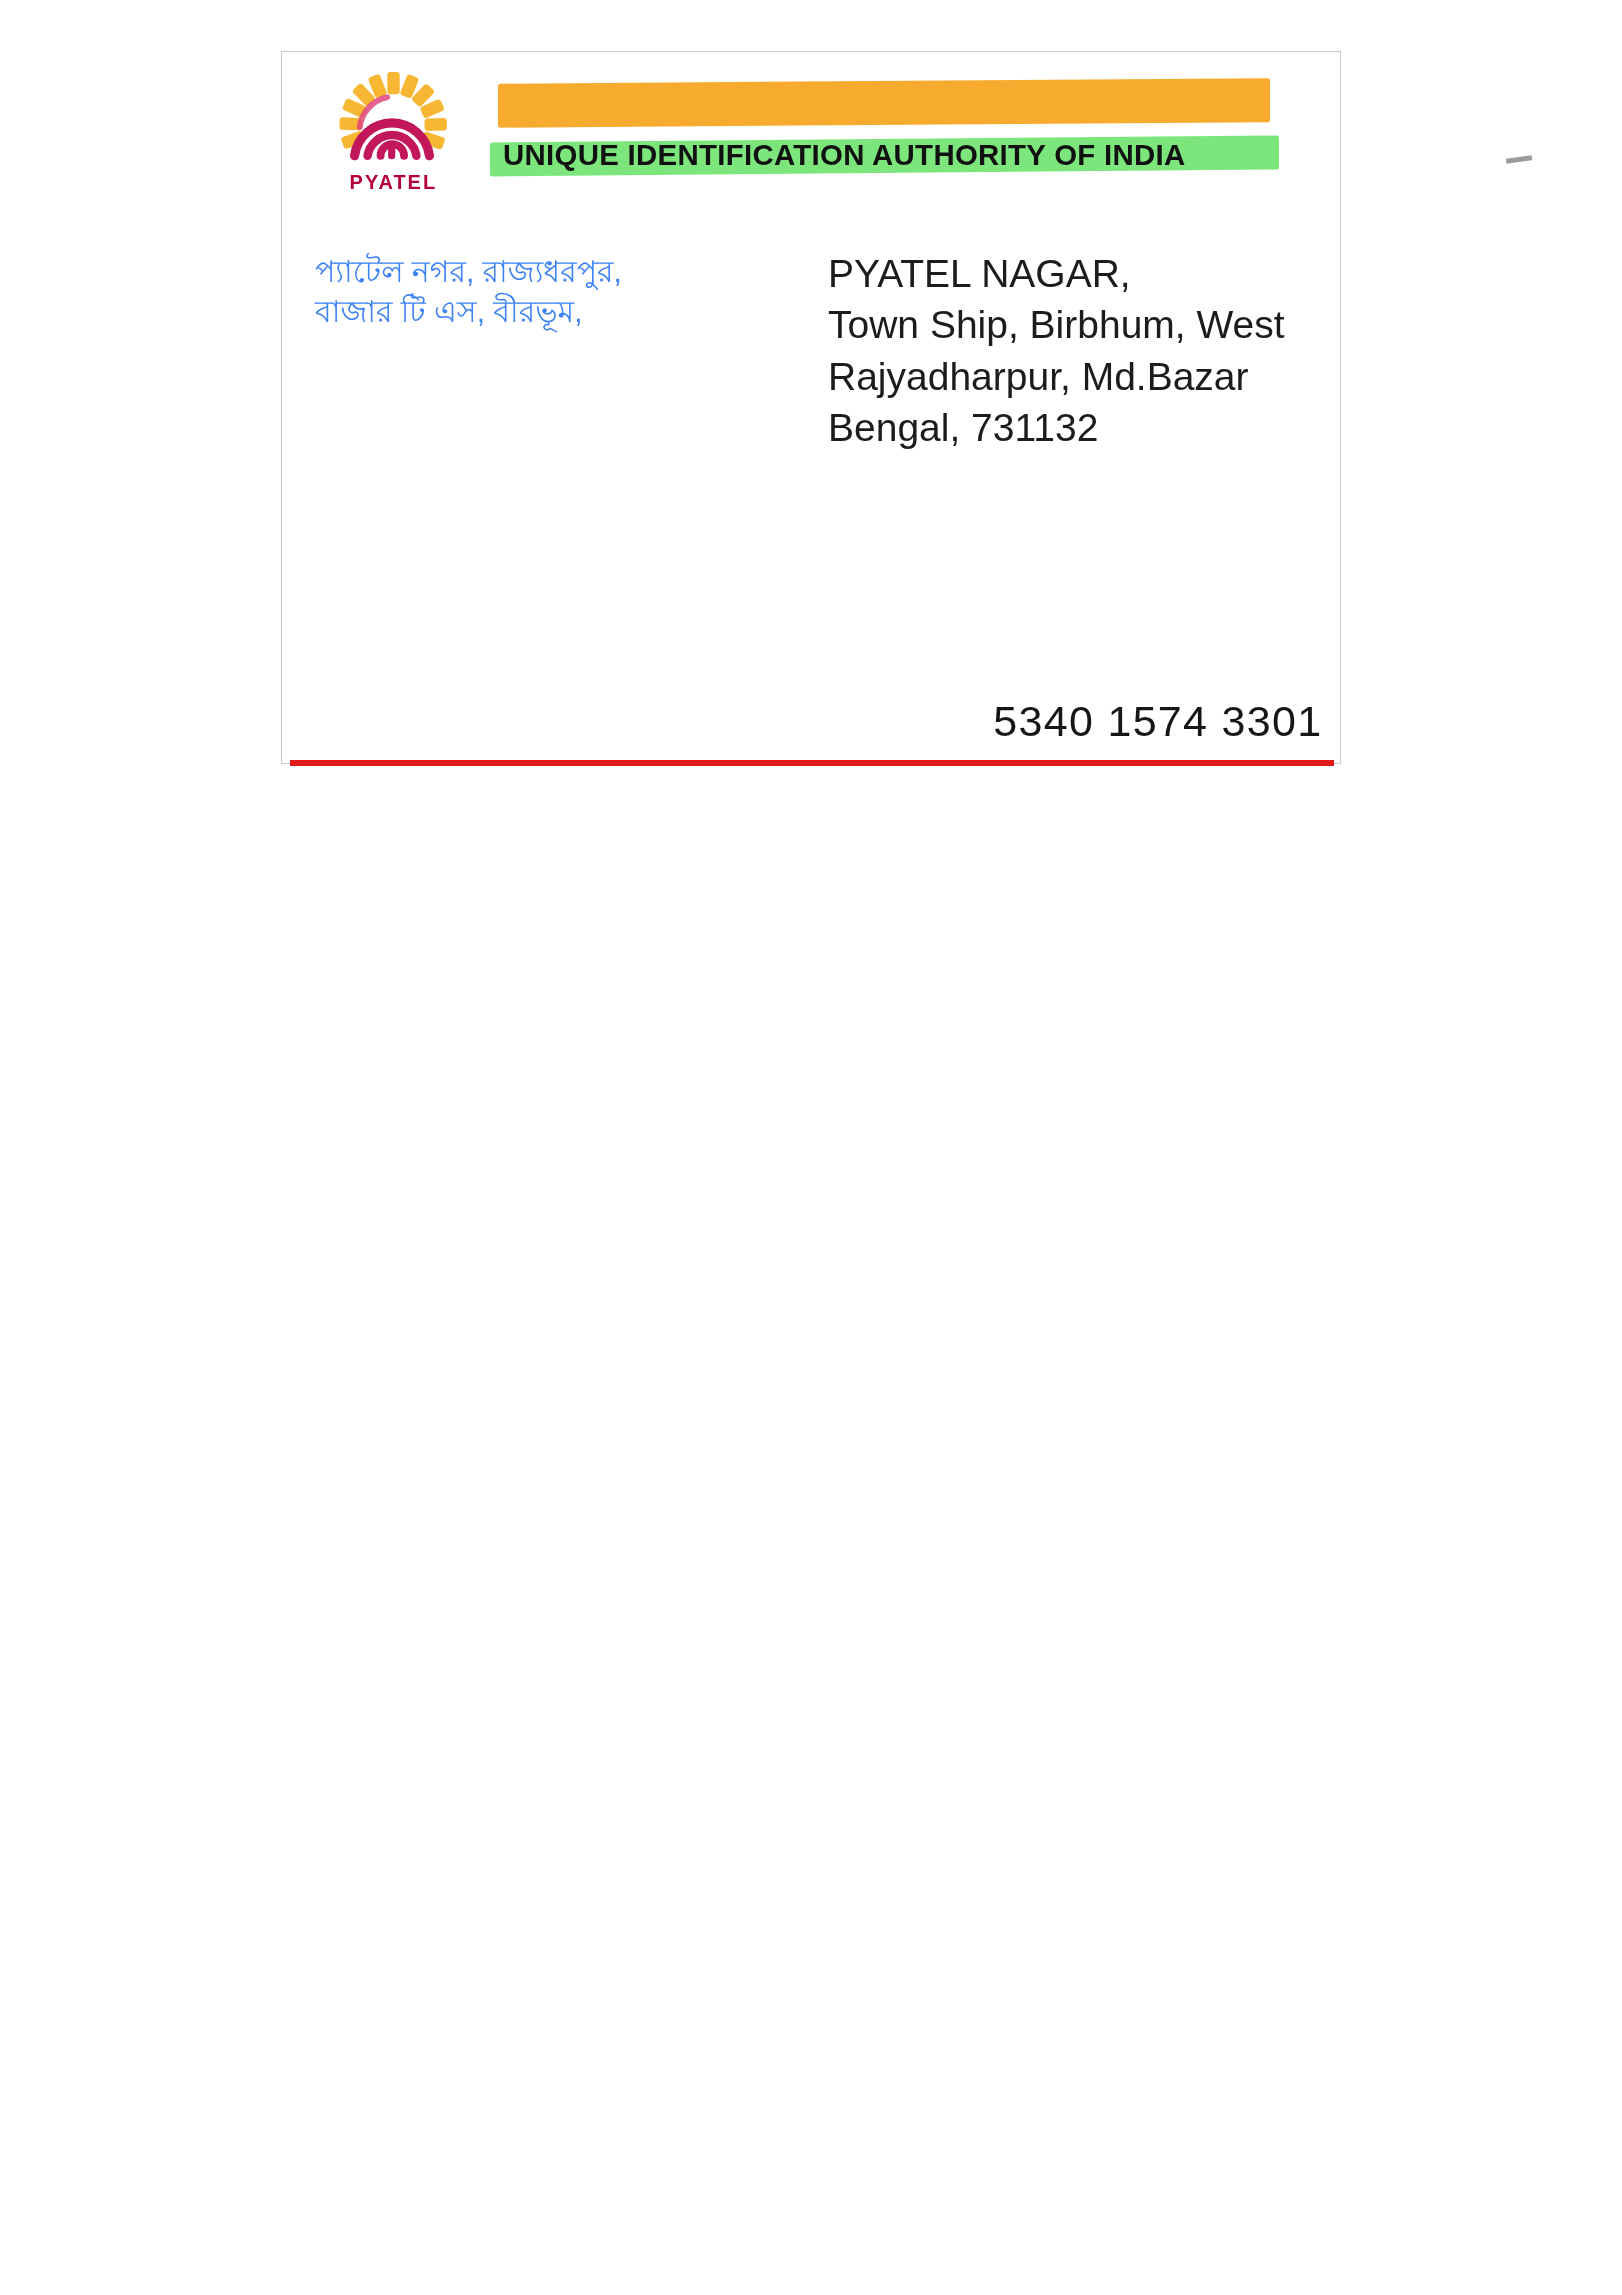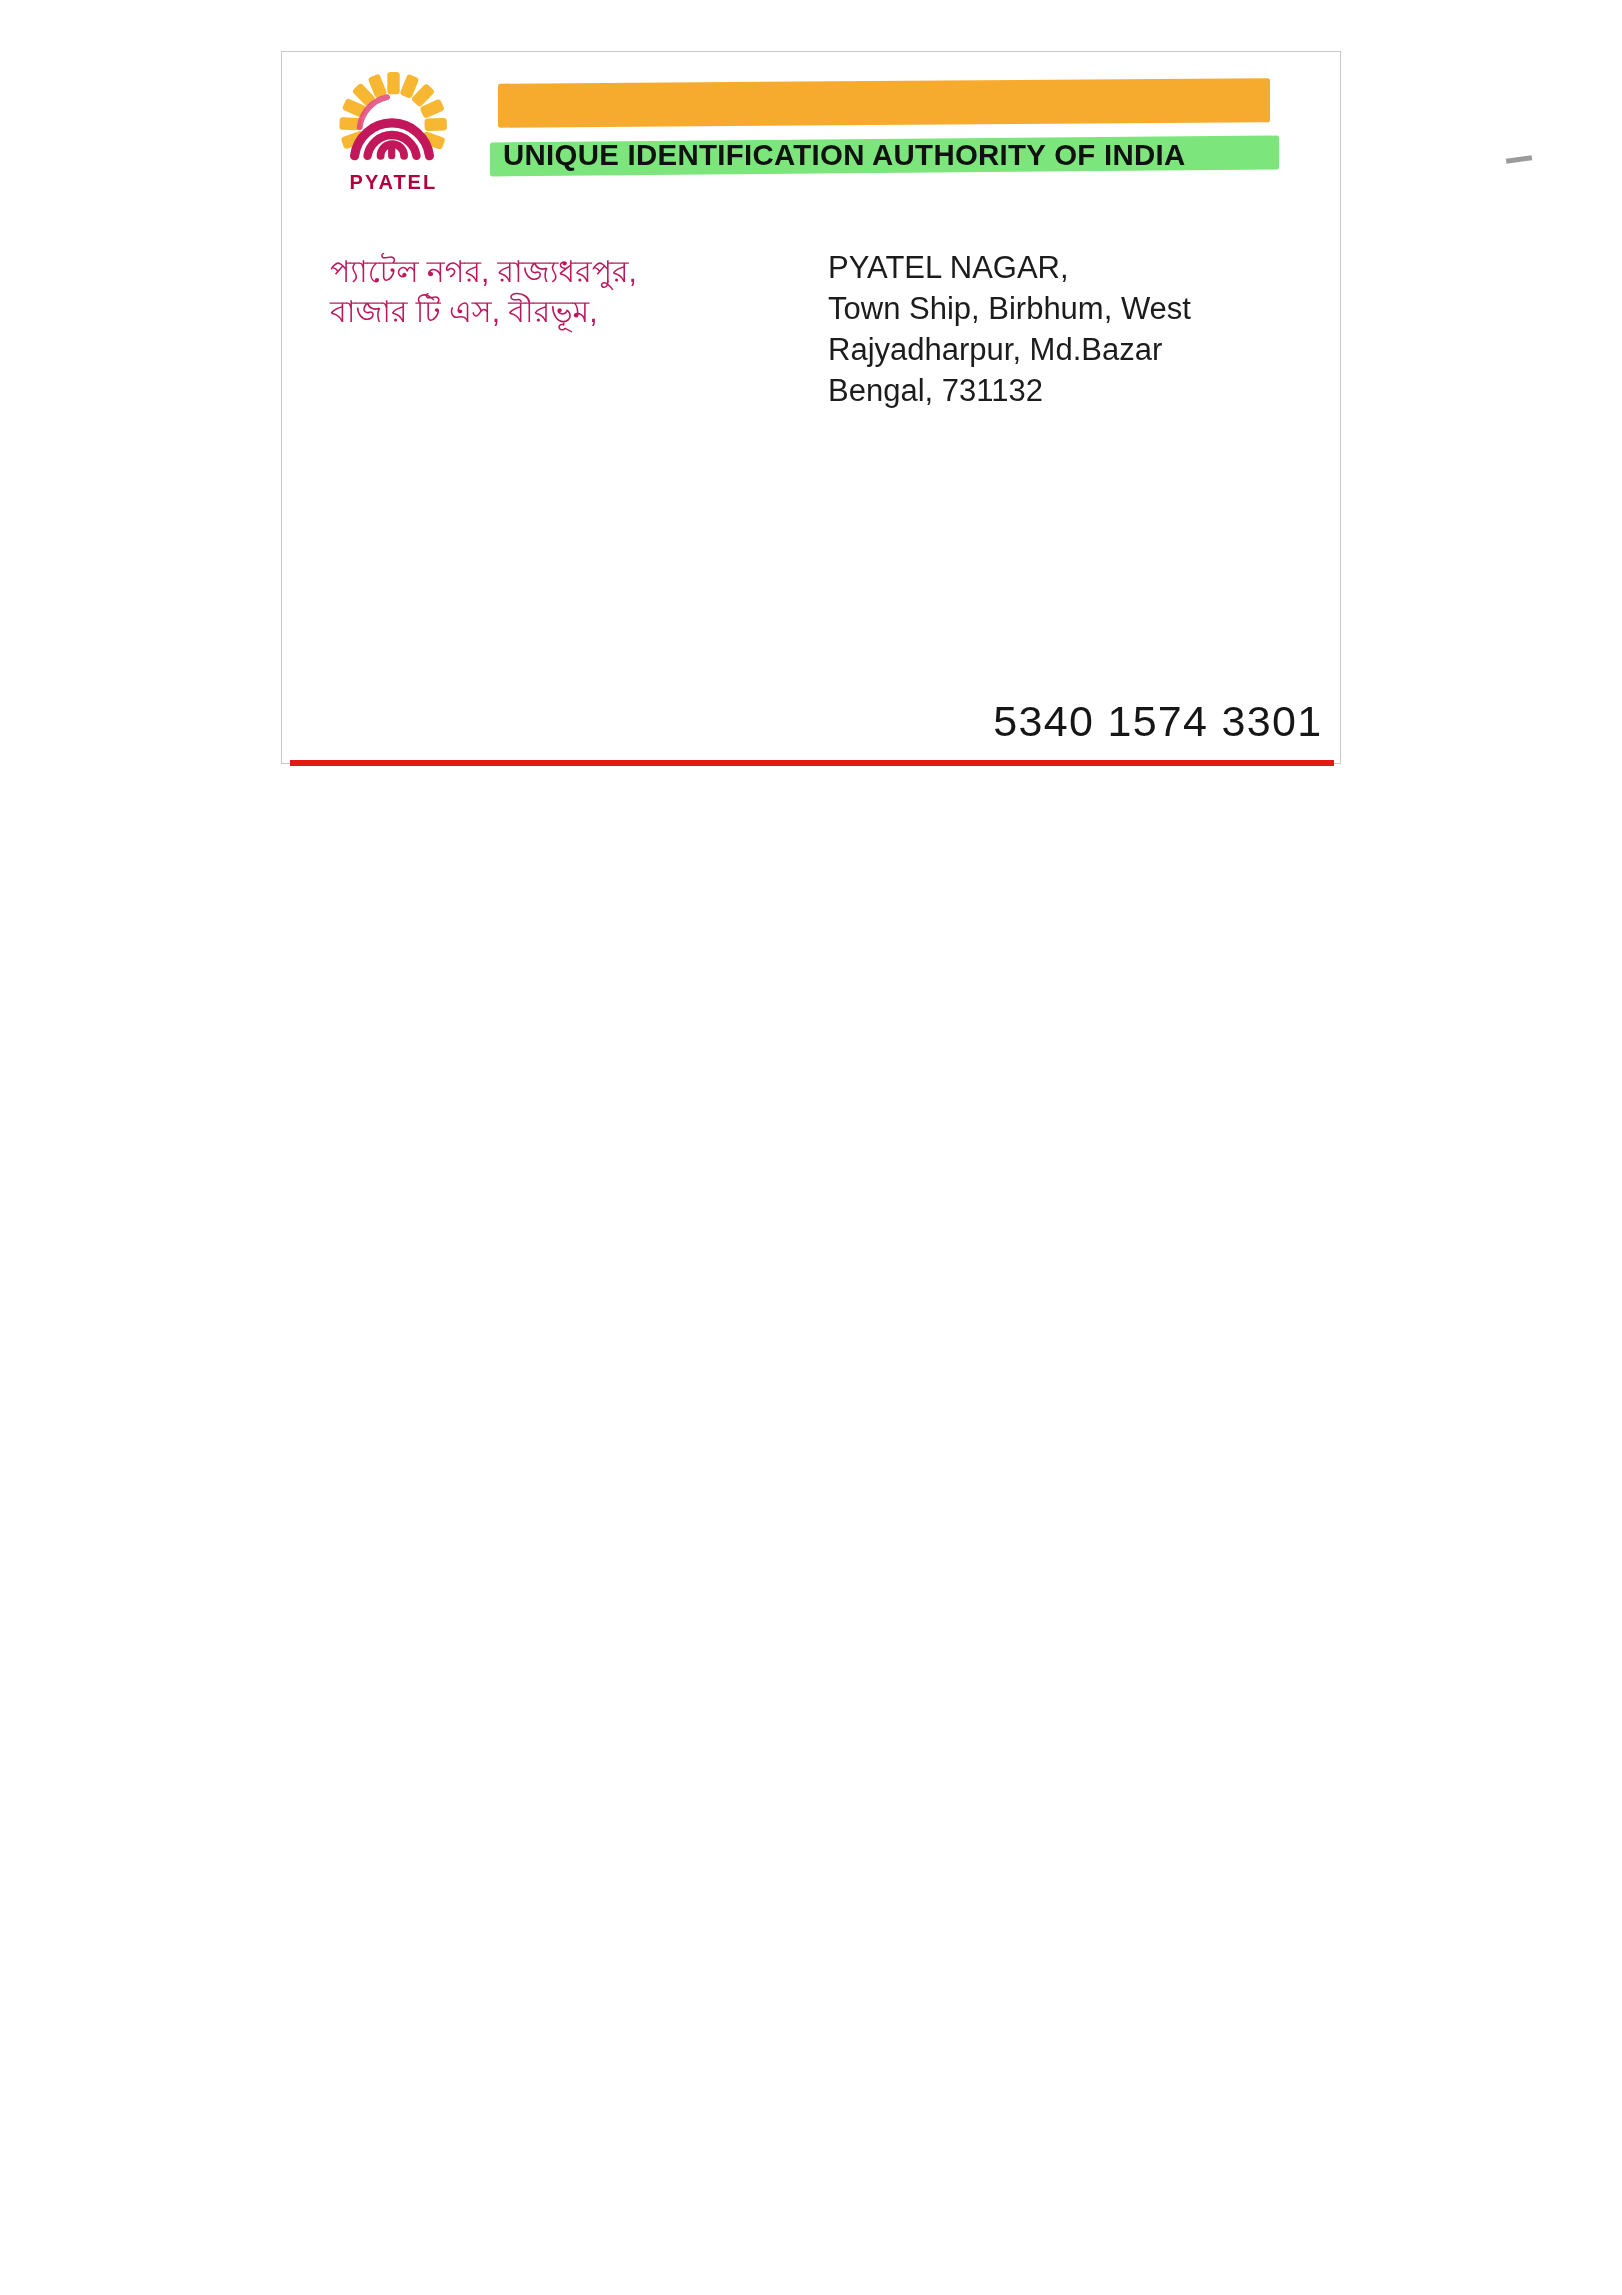--- a/index.html
+++ b/index.html
@@ -143,30 +143,29 @@
   }
 
   
   .addr-bengali {
     position: absolute;
     left: 33px;
     top: 200px;
     width: 497px;
     font-size: 30px;
     line-height: 1.32;
-    color: #be185d;
-    font-family: "Liberation Sans", sans-serif;
-    margin-left: 15px;
+    color: #3b82f6;
+    font-family: "Liberation Sans", sans-serif;
   }
   .addr-english {
     position: absolute;
     left: 546px;
     top: 196px;
     width: 497px;
-    font-size: 31px;
+    font-size: 39px;
     line-height: 1.32;
     color: #1c1c1c;
     font-family: "Liberation Sans", sans-serif;
   }
 
   
   .aadhaar-number {
     position: absolute;
     left: 0;
     top: 645px;

